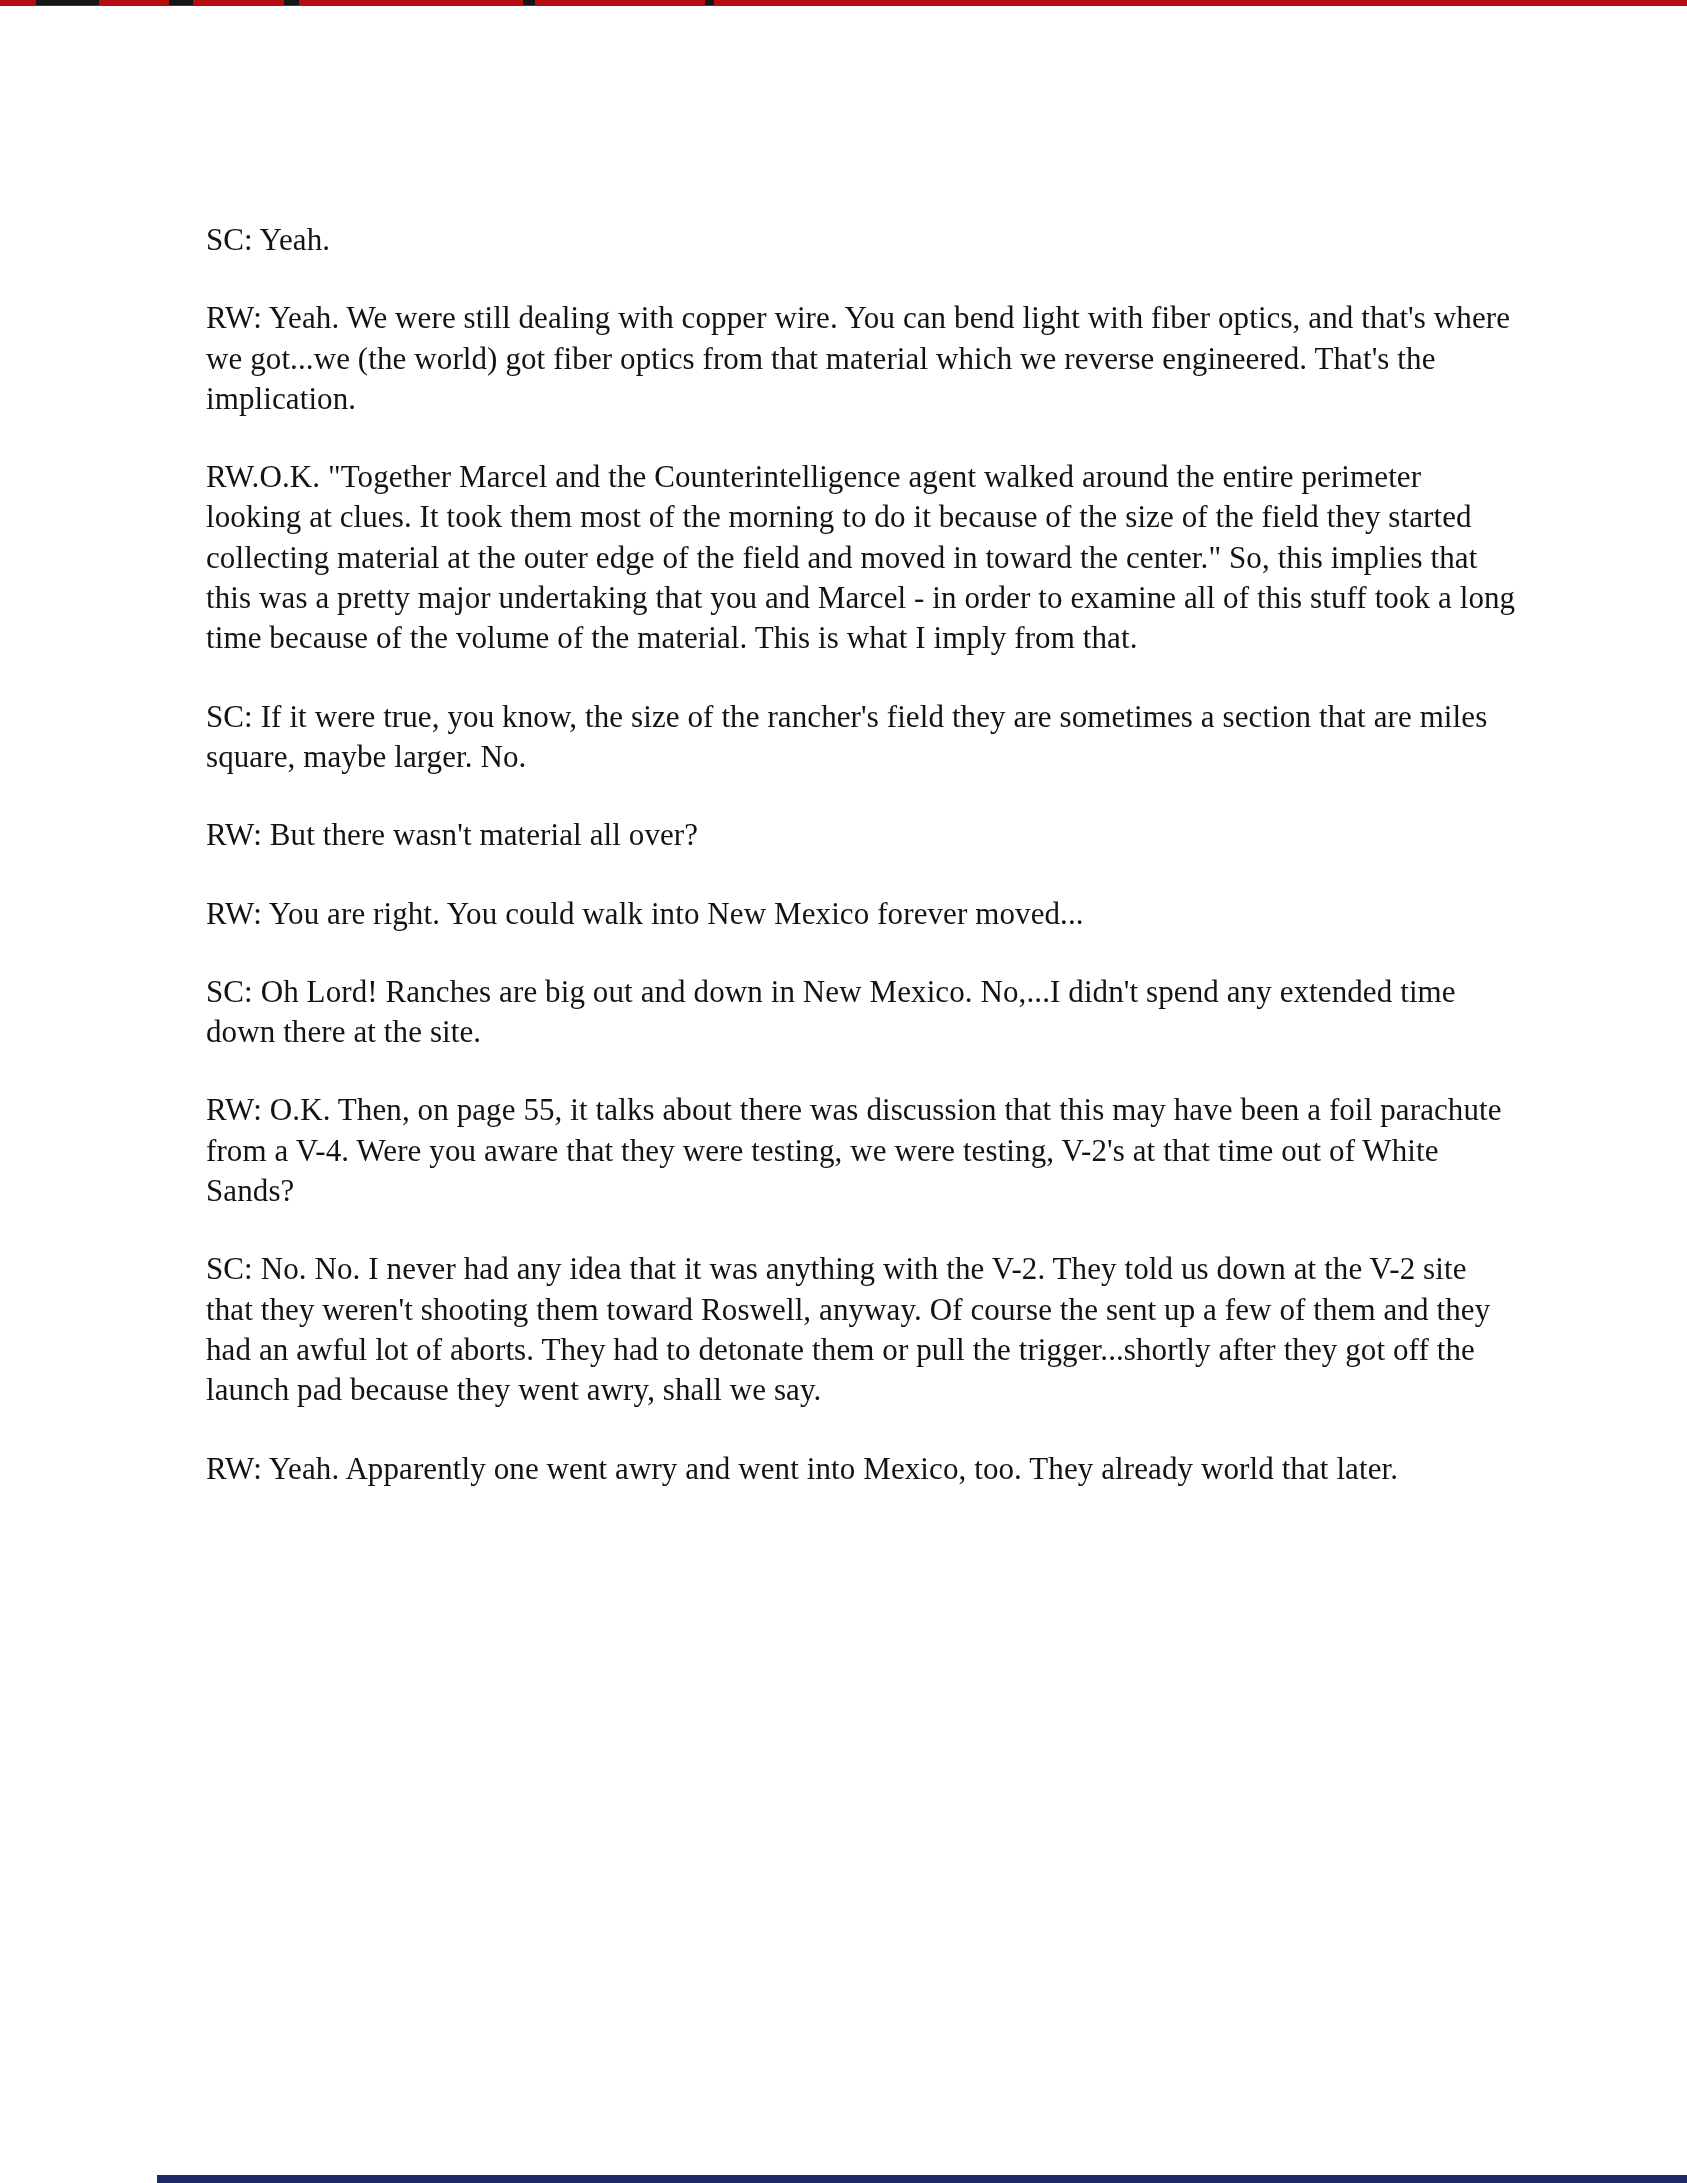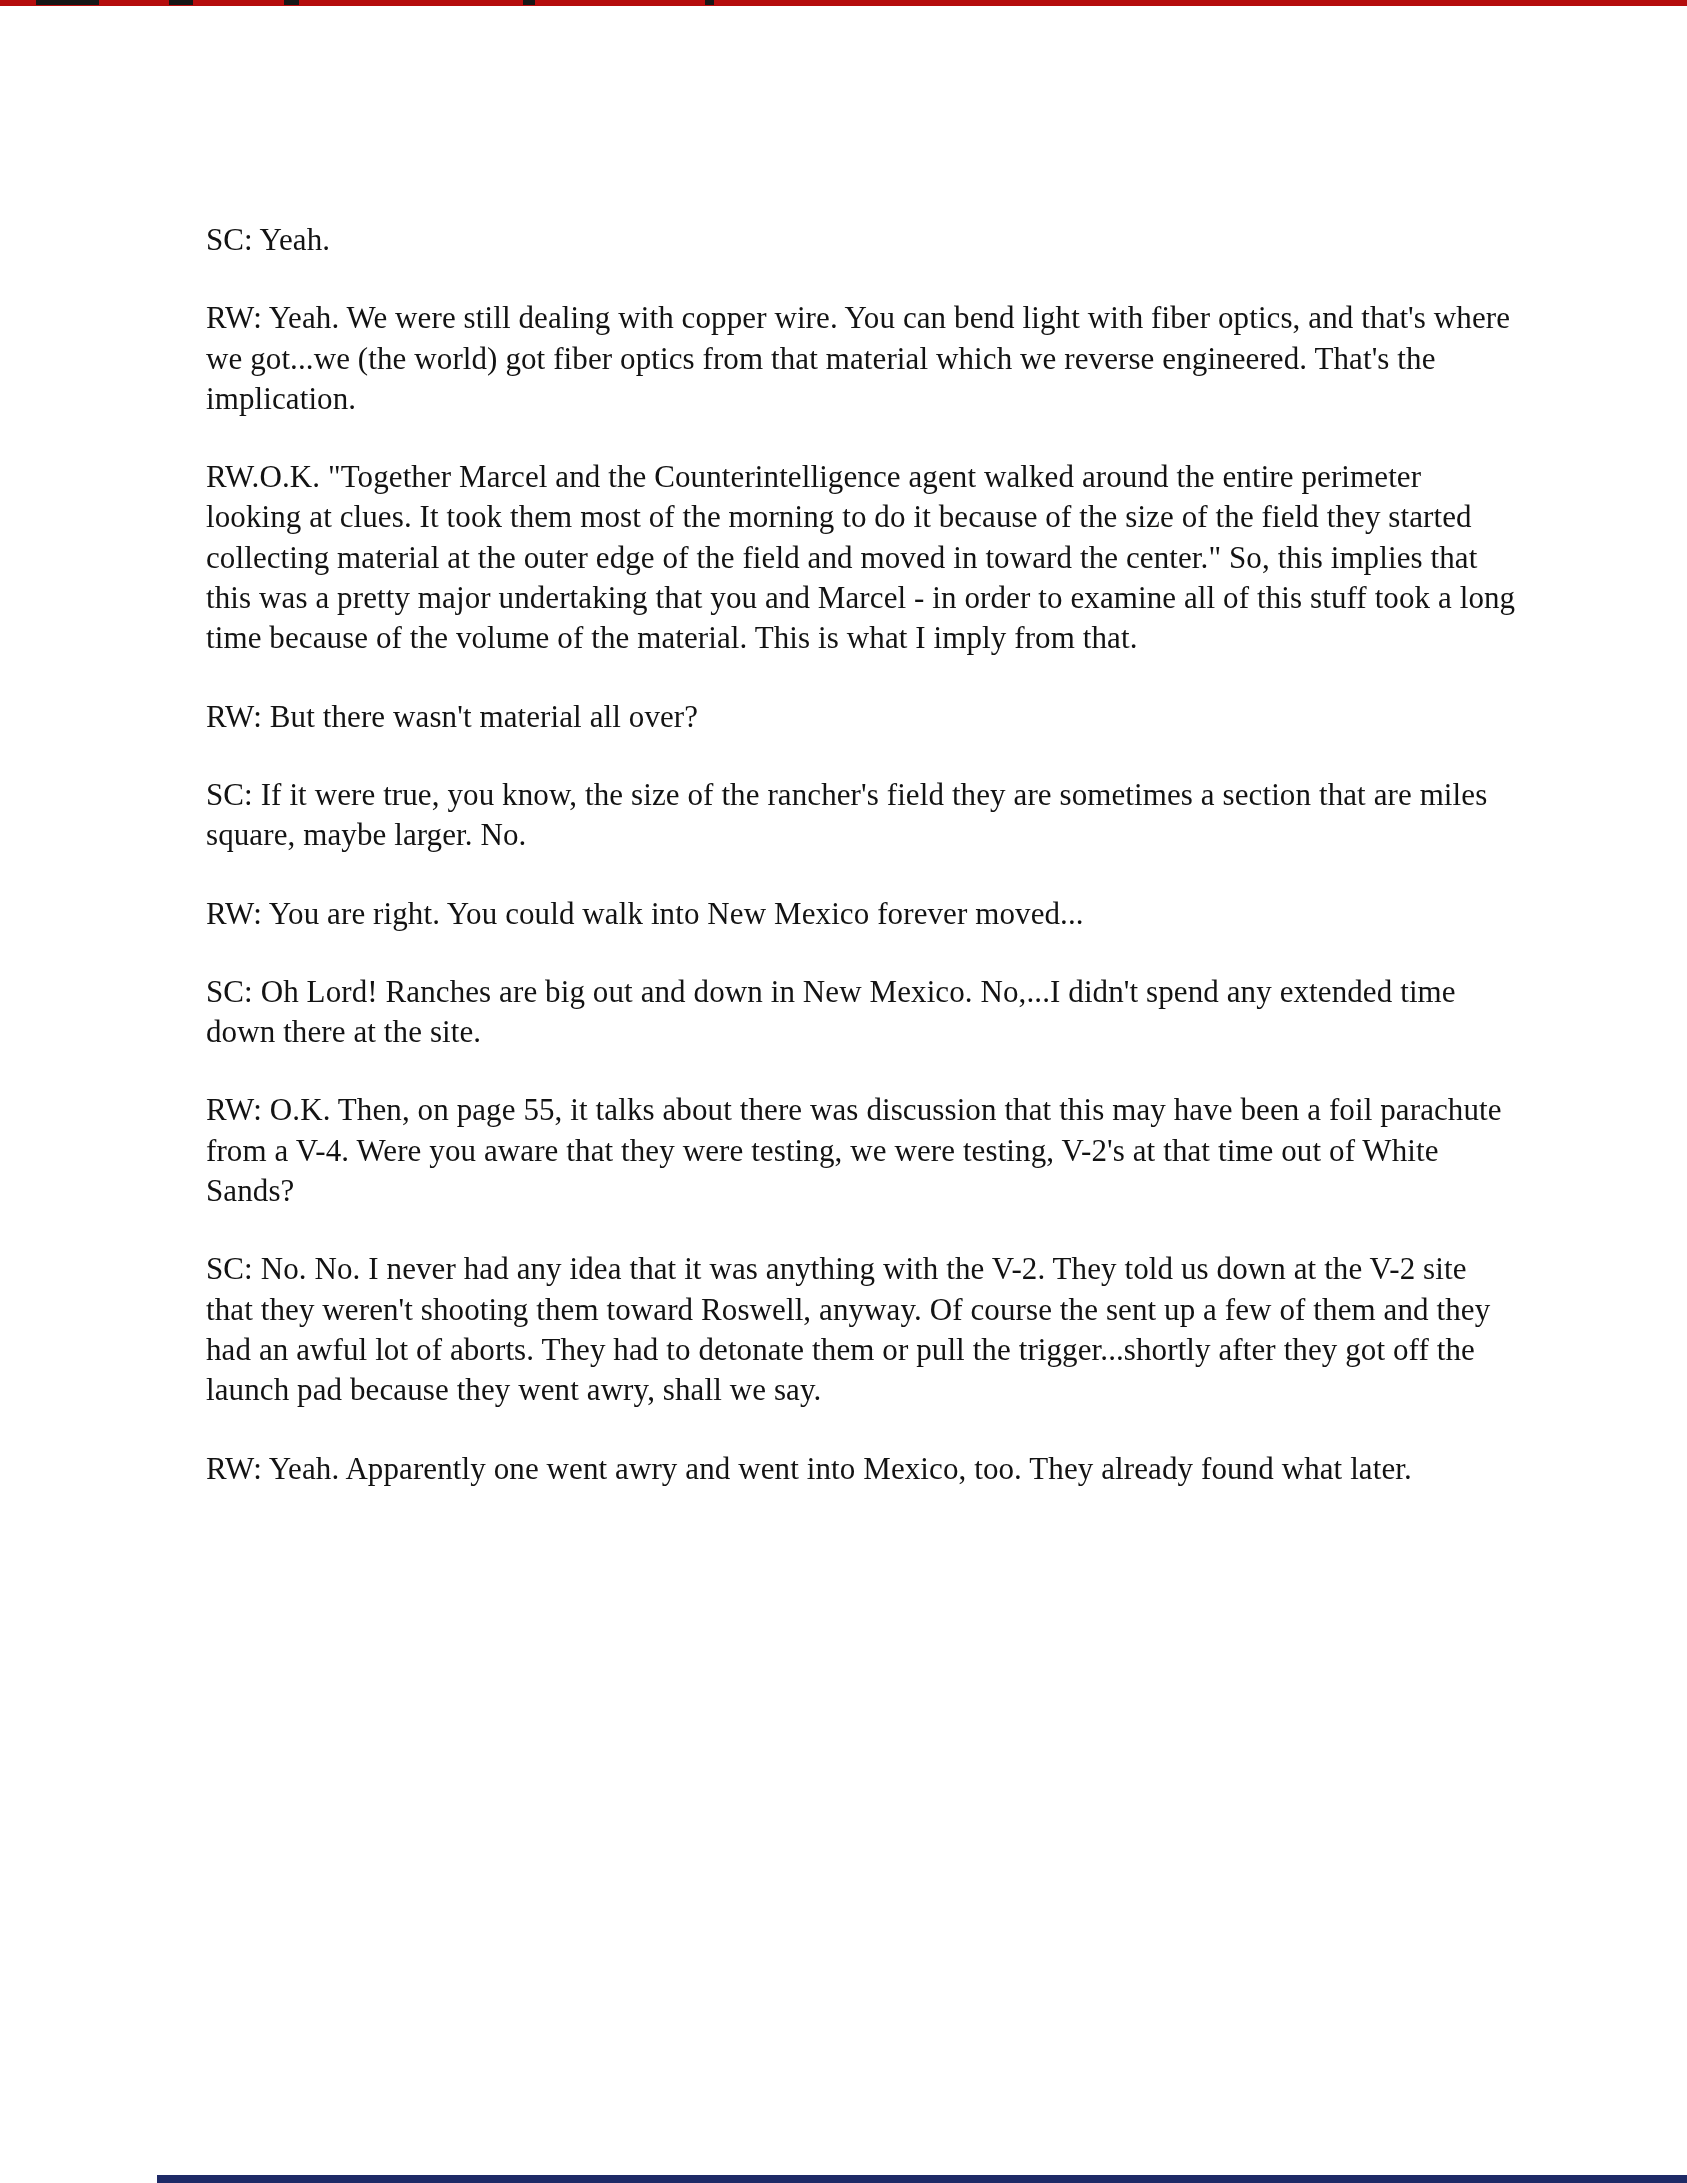--- a/index.html
+++ b/index.html
@@ -65,24 +65,24 @@
   <div class="scan-noise noise-1"></div>
   <div class="scan-noise noise-2"></div>
   <div class="scan-noise noise-3"></div>
   <div class="scan-noise noise-4"></div>
   <div class="scan-noise noise-5"></div>
 
   <div class="transcript">
       <p>SC:  Yeah.</p>
       <p>RW:  Yeah.  We were still dealing with copper wire.  You can bend light with fiber optics, and that's where we got...we (the world) got fiber optics from that material which we reverse engineered.  That's the implication.</p>
       <p>RW.O.K.  "Together Marcel and the Counterintelligence agent walked around the entire perimeter looking at clues.  It took them most of the morning to do it because of the size of the field they started collecting material at the outer edge of the field and moved in toward the center."  So, this implies that this was a pretty major undertaking that you and Marcel - in order to examine all of this stuff took a long time because of the volume of the material.  This is what I imply from that.</p>
+      <p>SC:  If it were true, you know, the size of the rancher's field they are sometimes a section that are miles square, maybe larger.  No.</p>
       <p>RW:  But there wasn't material all over?</p>
-      <p>SC:  If it were true, you know, the size of the rancher's field they are sometimes a section that are miles square, maybe larger.  No.</p>
       <p>RW:  You are right.  You could walk into New Mexico forever moved...</p>
       <p>SC:  Oh Lord!  Ranches are big out and down in New Mexico.  No,...I didn't spend any extended time down there at the site.</p>
       <p>RW:  O.K. Then, on page 55, it talks about there was discussion that this may have been a foil parachute from a V-4.  Were you aware that they were testing, we were testing, V-2's at that time out of White Sands?</p>
       <p>SC:  No.  No.  I never had any idea that it was anything with the V-2.  They told us down at the V-2 site that they weren't shooting them toward Roswell, anyway.  Of course the sent up a few of them and they had an awful lot of aborts.  They had to detonate them or pull the trigger...shortly after they got off the launch pad because they went awry, shall we say.</p>
-      <p>RW:  Yeah.  Apparently one went awry and went into Mexico, too.  They already found what later.</p>
+      <p>RW:  Yeah.  Apparently one went awry and went into Mexico, too.  They already world that later.</p>
     </div>
 
   <div class="scan-edge-bottom"></div>
 </div>
 
 
 </body></html>

